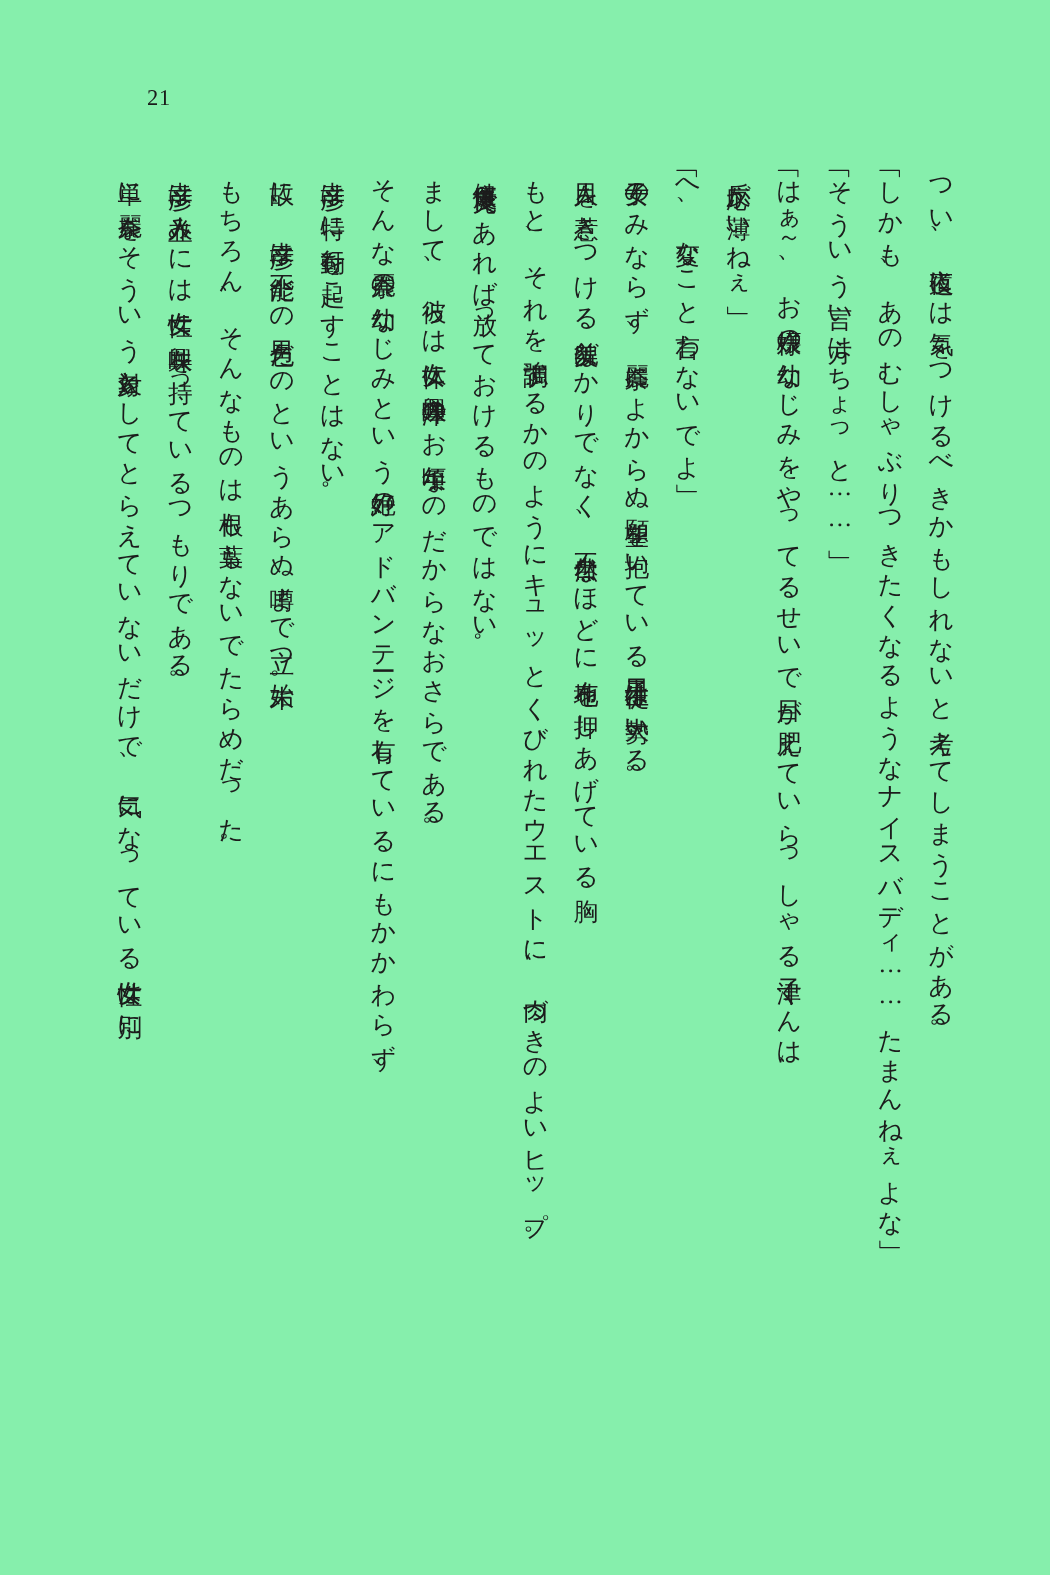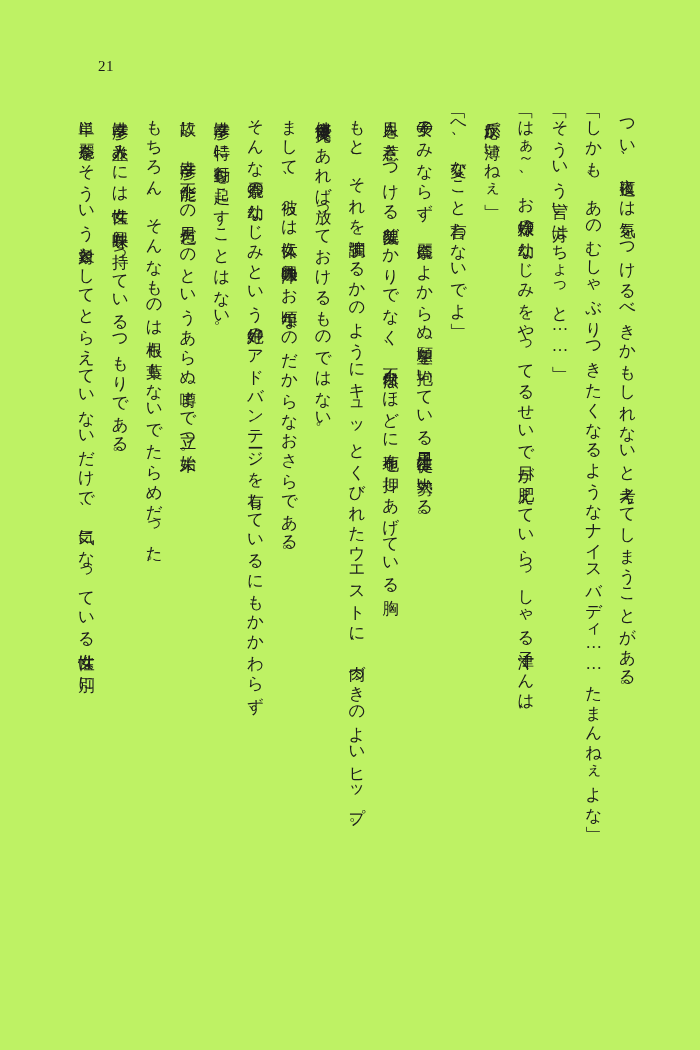--- a/index.html
+++ b/index.html
@@ -11,21 +11,21 @@
     width: 700px;
     height: 1050px;
     font-family: "Liberation Serif", "DejaVu Serif", serif;
     color: #1a1a1a;
     position: relative;
     overflow: hidden;
   }
   .page {
     position: absolute;
     inset: 0;
-    background: #bef264;
+    background: #86efac;
   }
   .page-number {
     position: absolute;
     top: 58px;
     left: 98px;
     font-size: 15px;
     font-family: "Liberation Serif", "DejaVu Serif", serif;
     color: #1a1a1a;
     letter-spacing: 0.5px;
   }

